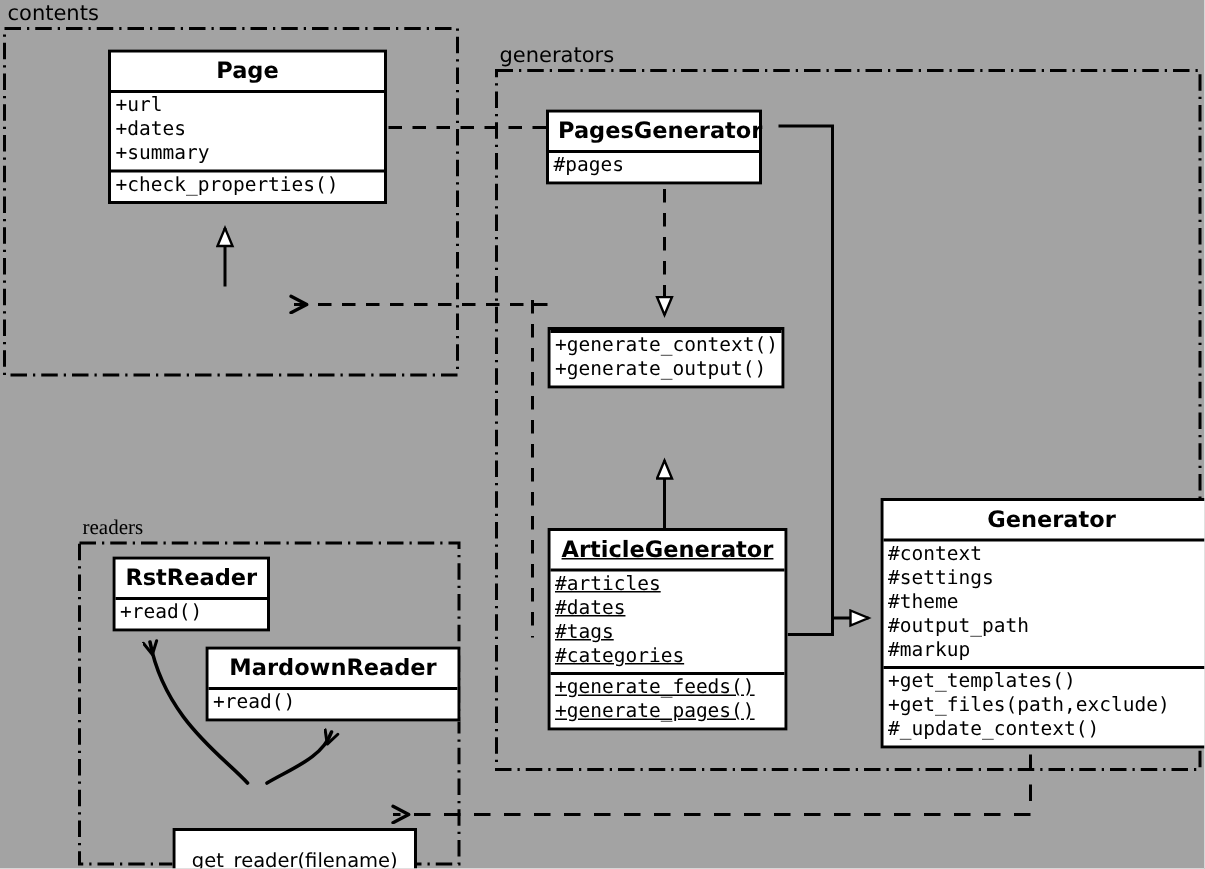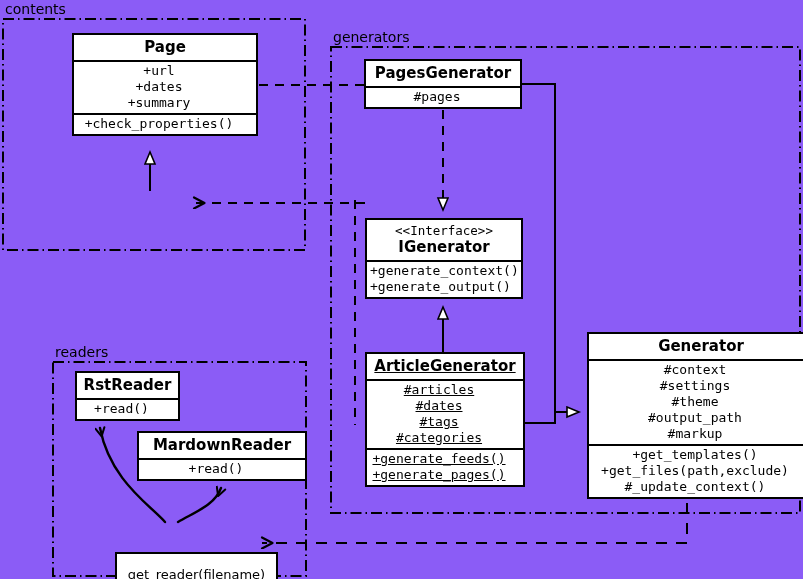--- a/index.html
+++ b/index.html
@@ -4,21 +4,21 @@
 <style>
   html, body {
     margin: 0;
     padding: 0;
     background: #ffffff;
   }
   #canvas {
     position: relative;
     width: 803px;
     height: 579px;
-    background: #8b5cf6;
+    background: #a3a3a3;
     font-family: "DejaVu Sans", sans-serif;
     overflow: hidden;
   }
   svg.layer {
     position: absolute;
     left: 0;
     top: 0;
     width: 803px;
     height: 579px;
     pointer-events: none;
@@ -54,21 +54,20 @@
     display: block;
     font-family: "DejaVu Sans Mono", monospace;
     font-weight: normal;
     font-size: 12.5px;
     line-height: 15px;
   }
   .uml-compartment {
     box-sizing: border-box;
     border-top: 2px solid #000000;
     padding: 1px 15px 2px 3px;
-    text-align: center;
   }
   .uml-row {
     font-family: "DejaVu Sans Mono", monospace;
     font-size: 13px;
     line-height: 16px;
     color: #000000;
     white-space: nowrap;
   }
   
   .fn-box {
@@ -143,47 +142,43 @@
 
      RstReader ---- --&gt;
     <path d="M165,522 C150,505 110,480 100,428" stroke="#000000" stroke-width="2.4" fill="none" stroke-linecap="round" marker-end="url(#open-arrow-sm)"></path>
 
      MardownReader ---- --&gt;
     <path d="M178,522 C195,512 215,505 221,488" stroke="#000000" stroke-width="2.4" fill="none" stroke-linecap="round" marker-end="url(#open-arrow-sm)"></path>
   </svg>
 
   <div class="pkg-label" style="left:5px; top:2px;">contents</div>
   <div class="pkg-label" style="left:333px; top:30px;">generators</div>
-  <div class="pkg-label" style="left:55px; top:345px;">readers</div>
+  <div class="pkg-label" style="left:55px; top:345px;font-family:Liberation Serif, serif;">readers</div>
 
   <div class="uml-class" style="left:72px; top:33px; width:186px;">
     <div class="uml-name">Page</div>
     <div class="uml-compartment">
       <div class="uml-row">+url</div>
       <div class="uml-row">+dates</div>
       <div class="uml-row">+summary</div>
     </div>
     <div class="uml-compartment">
       <div class="uml-row">+check_properties()</div>
     </div>
   </div>
 
 
-  <div class="uml-class" style="left:364px; top:59px; width:158px;">
+  <div class="uml-class" style="left:364px; top:73px; width:144px;">
     <div class="uml-name">PagesGenerator</div>
     <div class="uml-compartment">
       <div class="uml-row">#pages</div>
     </div>
   </div>
 
   <div class="uml-class" style="left:365px; top:218px; width:158px;">
-    <div class="uml-name">
-      <span class="uml-stereotype">&lt;&lt;Interface&gt;&gt;</span>
-      <span>IGenerator</span>
-    </div>
     <div class="uml-compartment">
       <div class="uml-row">+generate_context()</div>
       <div class="uml-row">+generate_output()</div>
     </div>
   </div>
 
   <div class="uml-class" style="left:365px; top:352px; width:160px;text-decoration:underline;">
     <div class="uml-name">ArticleGenerator</div>
     <div class="uml-compartment">
       <div class="uml-row">#articles</div>

